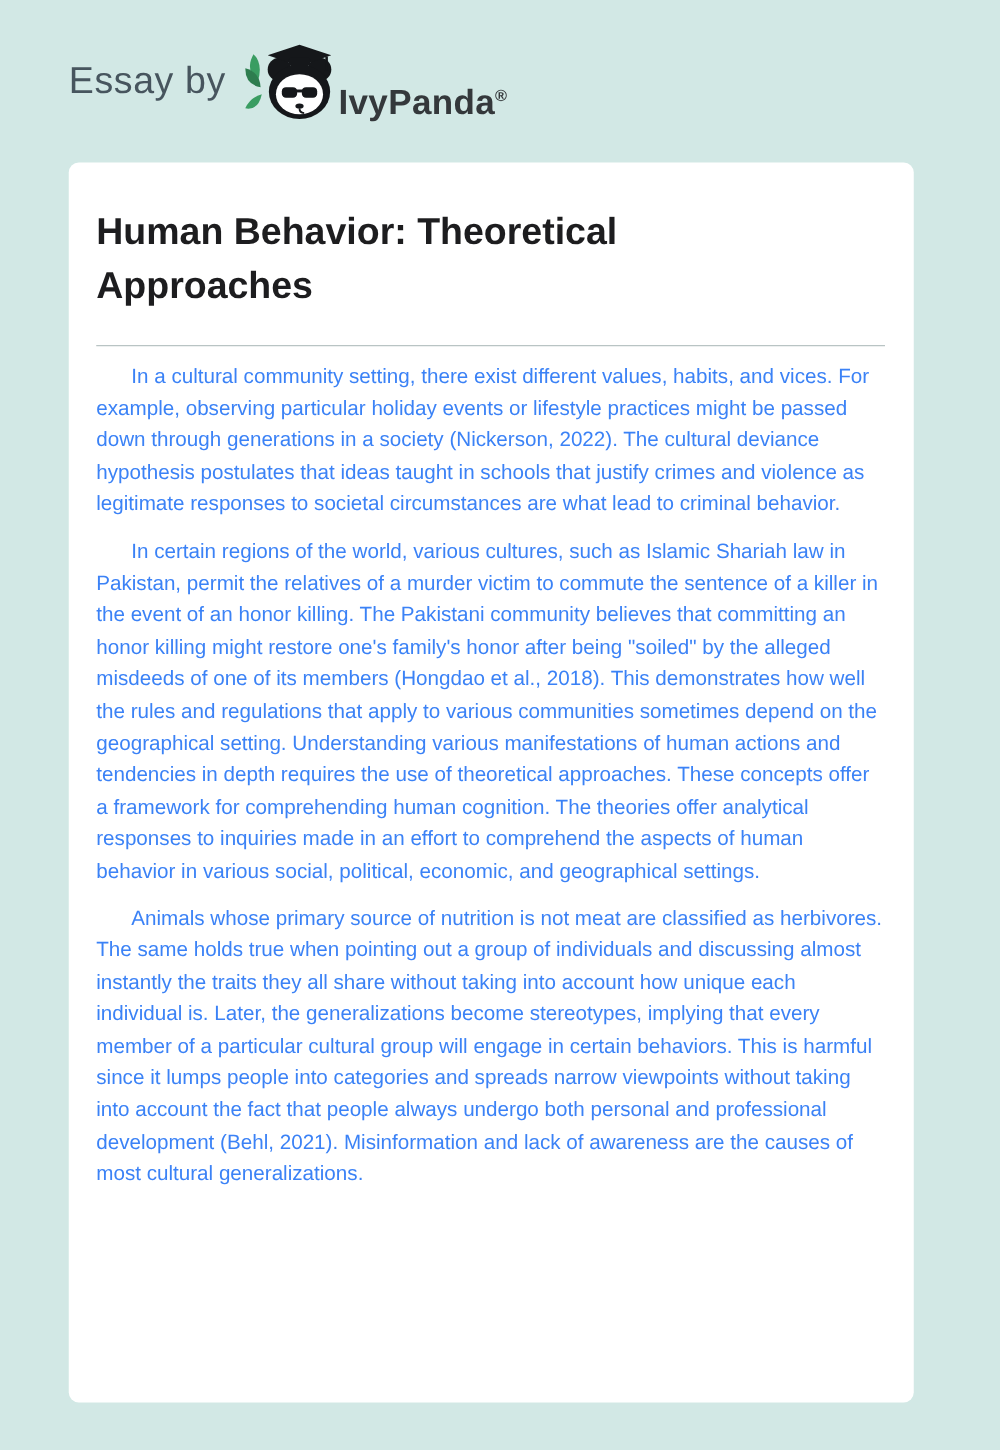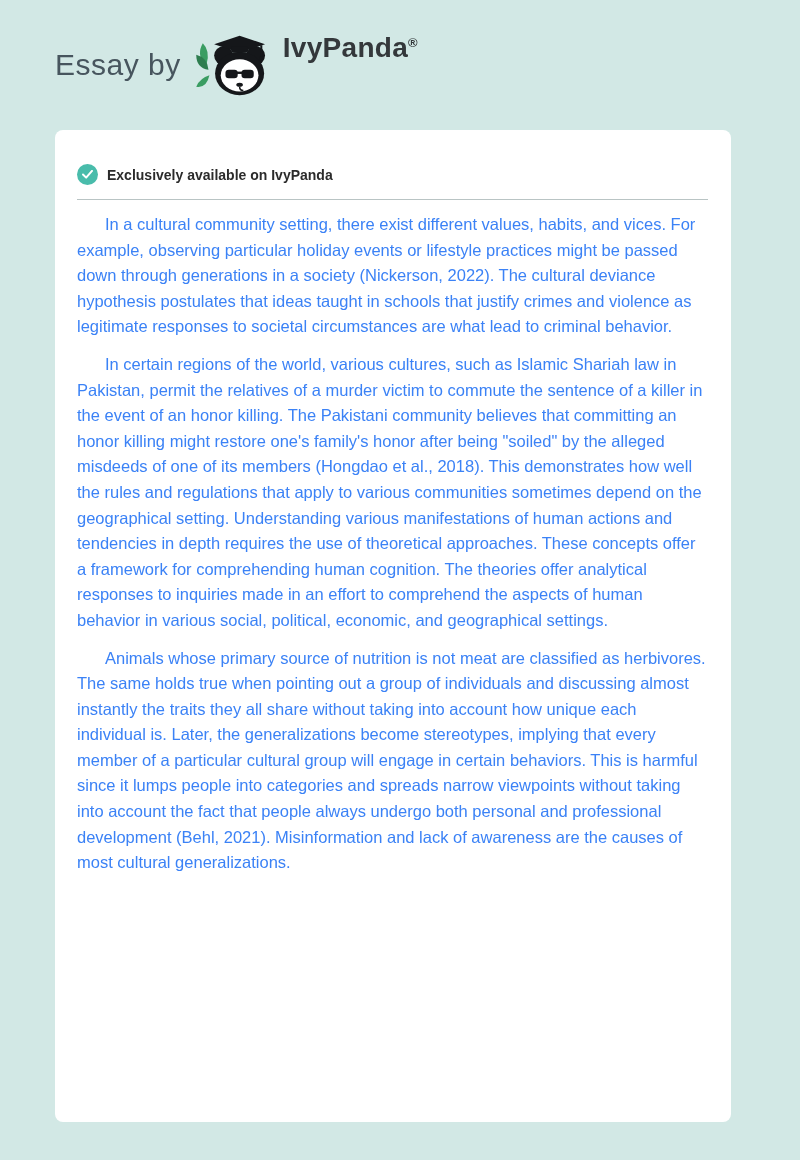--- a/index.html
+++ b/index.html
@@ -29,22 +29,22 @@
   }
 
   .essay-by {
     font-size: 30px;
     color: #47555e;
     letter-spacing: 0.5px;
   }
 
   .logo-wrap {
     display: flex;
-    align-items: flex-start;
-    gap: 12px;
+    align-items: flex-end;
+    gap: 0;
   }
 
   .logo-svg { width: 76px; height: 66px; display: block; }
 
   .brand-name {
     font-size: 28px;
     font-weight: bold;
     color: #34383b;
     letter-spacing: 0.3px;
   }
@@ -145,29 +145,22 @@
         <rect x="38" y="15" width="18" height="7" rx="2" fill="#15171a"></rect>
         <line x1="70" y1="14" x2="70" y2="26" stroke="#15171a" stroke-width="2.2"></line>
         <circle cx="70" cy="28" r="2.4" fill="#15171a"></circle>
       </svg>
       <span class="brand-name"><span>IvyPanda</span><span class="brand-reg">®</span></span>
     </div>
   </div>
 
   <div class="card">
 
+    <h1 class="card-title">Human Behavior: Theoretical Approaches</h1>
 
-    <div class="availability-row">
-      <span class="check-circle">
-        <svg viewBox="0 0 12 10" aria-hidden="true">
-          <polyline points="1,5 4.5,8.5 11,1" fill="none" stroke="#ffffff" stroke-width="2.2" stroke-linecap="round" stroke-linejoin="round"></polyline>
-        </svg>
-      </span>
-      <span class="availability-text">Exclusively available on IvyPanda</span>
-    </div>
 
     <hr class="divider">
 
     <div class="essay-body">
       <p>In a cultural community setting, there exist different values, habits, and vices. For example, observing particular holiday events or lifestyle practices might be passed down through generations in a society (Nickerson, 2022). The cultural deviance hypothesis postulates that ideas taught in schools that justify crimes and violence as legitimate responses to societal circumstances are what lead to criminal behavior.</p>
       <p>In certain regions of the world, various cultures, such as Islamic Shariah law in Pakistan, permit the relatives of a murder victim to commute the sentence of a killer in the event of an honor killing. The Pakistani community believes that committing an honor killing might restore one's family's honor after being "soiled" by the alleged misdeeds of one of its members (Hongdao et al., 2018). This demonstrates how well the rules and regulations that apply to various communities sometimes depend on the geographical setting. Understanding various manifestations of human actions and tendencies in depth requires the use of theoretical approaches. These concepts offer a framework for comprehending human cognition. The theories offer analytical responses to inquiries made in an effort to comprehend the aspects of human behavior in various social, political, economic, and geographical settings.</p>
       <p>Animals whose primary source of nutrition is not meat are classified as herbivores. The same holds true when pointing out a group of individuals and discussing almost instantly the traits they all share without taking into account how unique each individual is. Later, the generalizations become stereotypes, implying that every member of a particular cultural group will engage in certain behaviors. This is harmful since it lumps people into categories and spreads narrow viewpoints without taking into account the fact that people always undergo both personal and professional development (Behl, 2021). Misinformation and lack of awareness are the causes of most cultural generalizations.</p>
     </div>
 
   </div>

